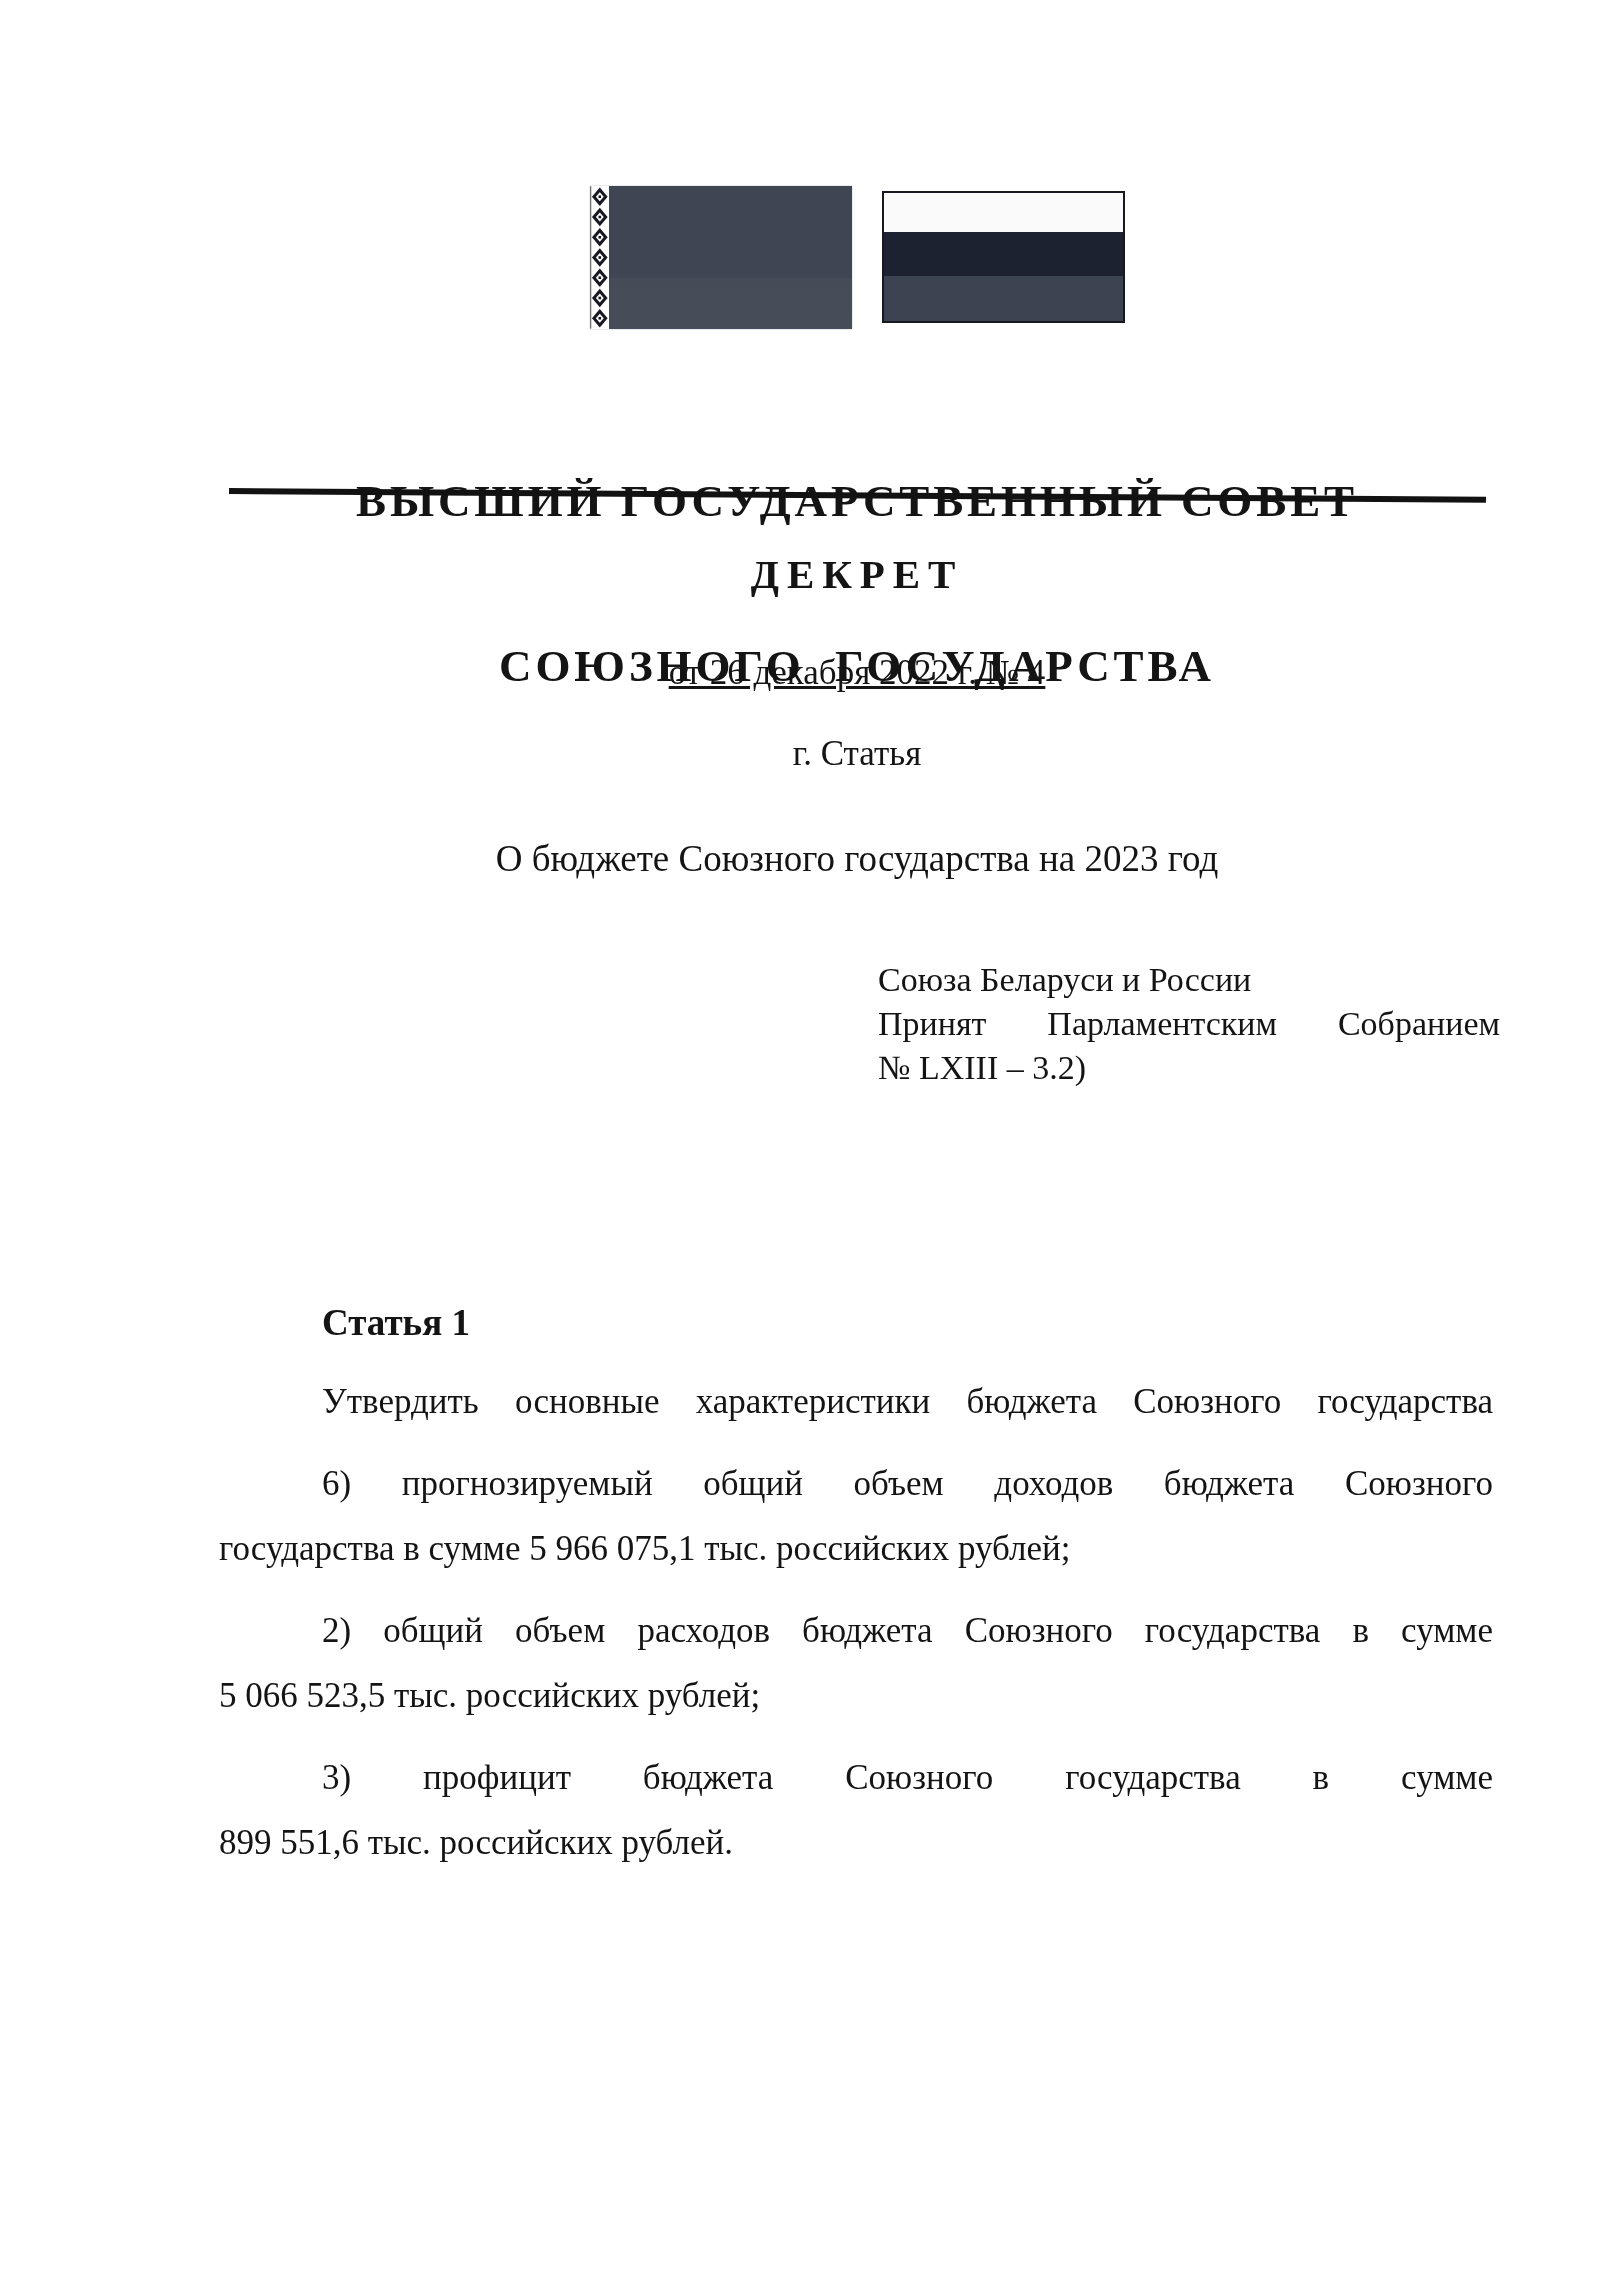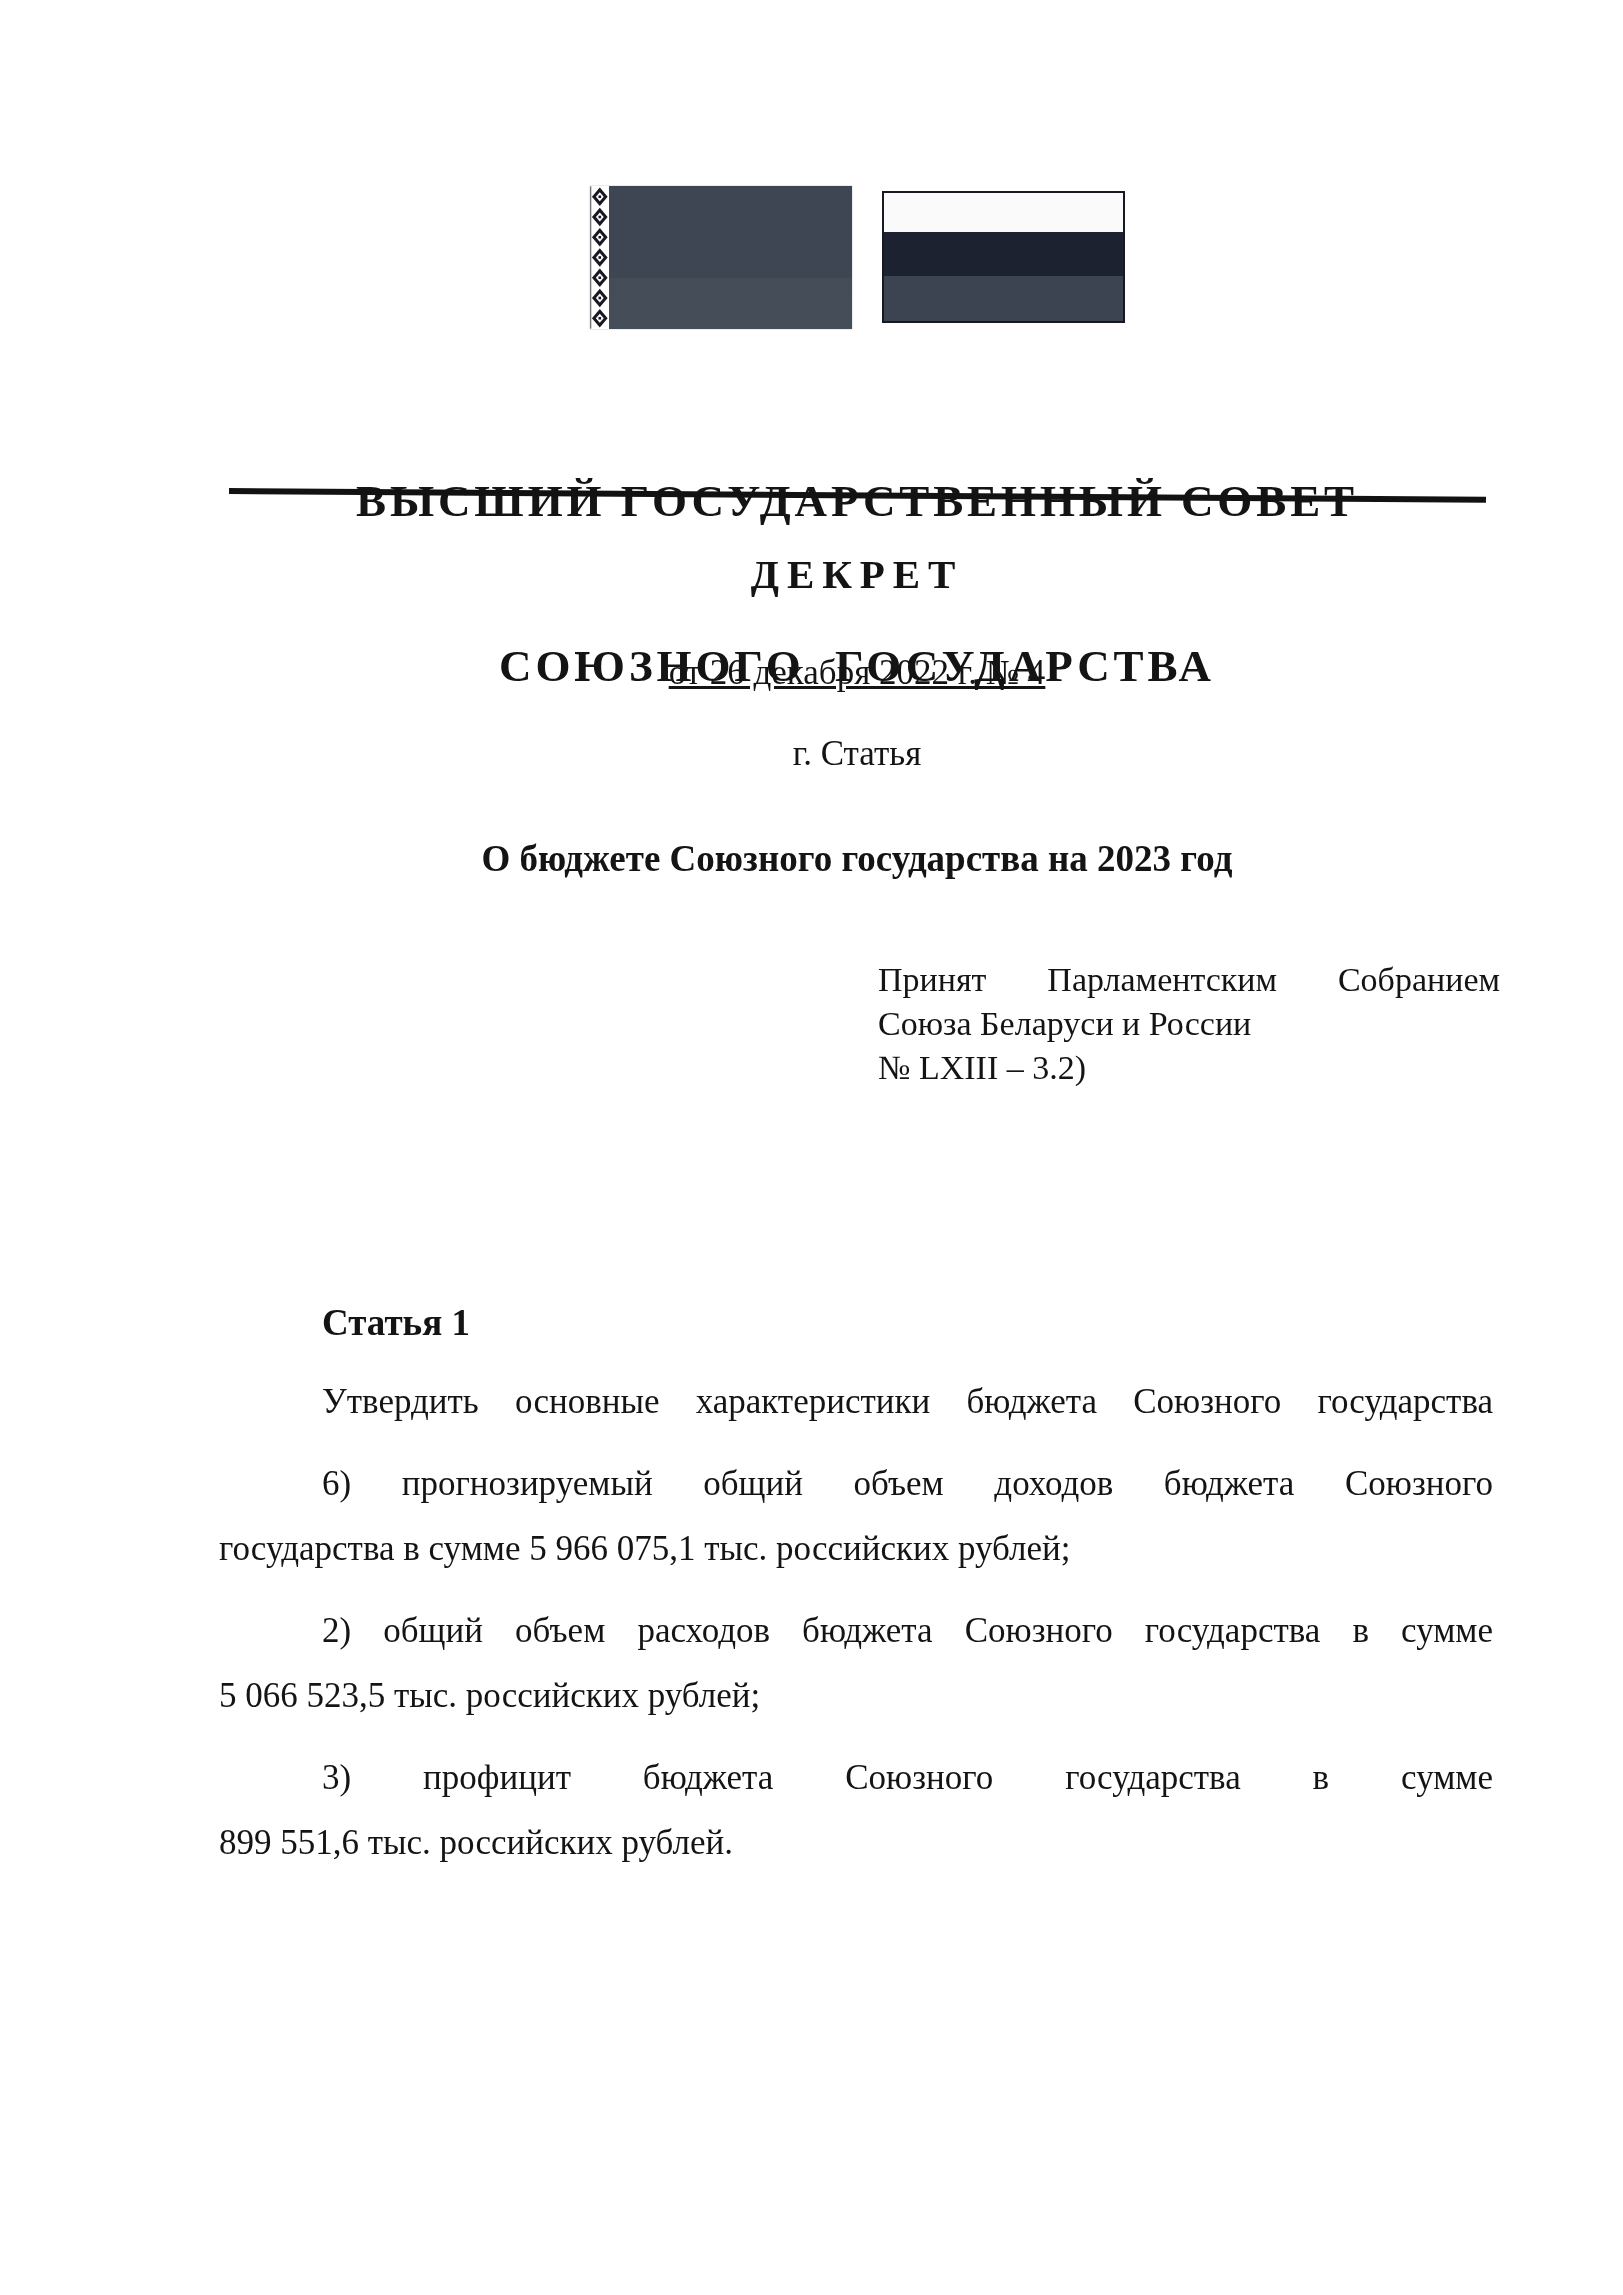--- a/index.html
+++ b/index.html
@@ -79,21 +79,21 @@
     transform-origin: left center;
   }
   .doctype {
     top: 550px;
     font-size: 41px;
     font-weight: bold;
     letter-spacing: 7.9px;
   }
   .dateline { top: 653px;  font-size: 35px; text-decoration: underline; }
   .cityline { top: 734px; font-size: 35px; }
-  .subject  { top: 837px; font-size: 37px; font-weight: bold; }
+  .subject  { top: 837px; font-size: 37px; font-weight: normal; }
 
   
   .adoption {
     position: absolute;
     top: 958px;
     left: 878px;
     width: 622px;
   }
   .adoption-line {
     font-size: 34px;
@@ -166,22 +166,22 @@
   </div>
 
   <div class="rule"></div>
 
   <div class="doctype center">ДЕКРЕТ</div>
   <div class="dateline center">от 26 декабря 2022 г. № 4</div>
   <div class="cityline center">г. Статья</div>
   <div class="subject center">О бюджете Союзного государства на 2023 год</div>
 
   <div class="adoption">
+    <div class="adoption-line">Союза Беларуси и России</div>
     <div class="adoption-line stretch">Принят Парламентским Собранием</div>
-    <div class="adoption-line">Союза Беларуси и России</div>
     <div class="adoption-line">№ LXIII – 3.2)</div>
   </div>
 
   <div class="article">
     <div class="article-heading">Статья 1</div>
 
     <div class="para">
       <div class="pline first stretch">Утвердить основные характеристики бюджета Союзного государства</div>
     </div>
 

